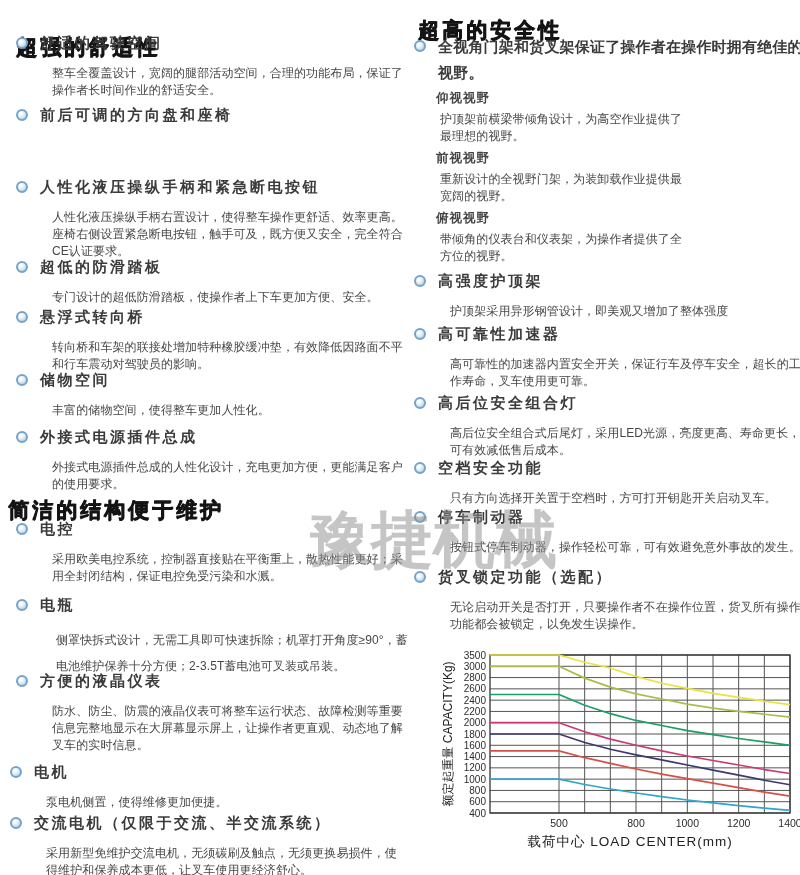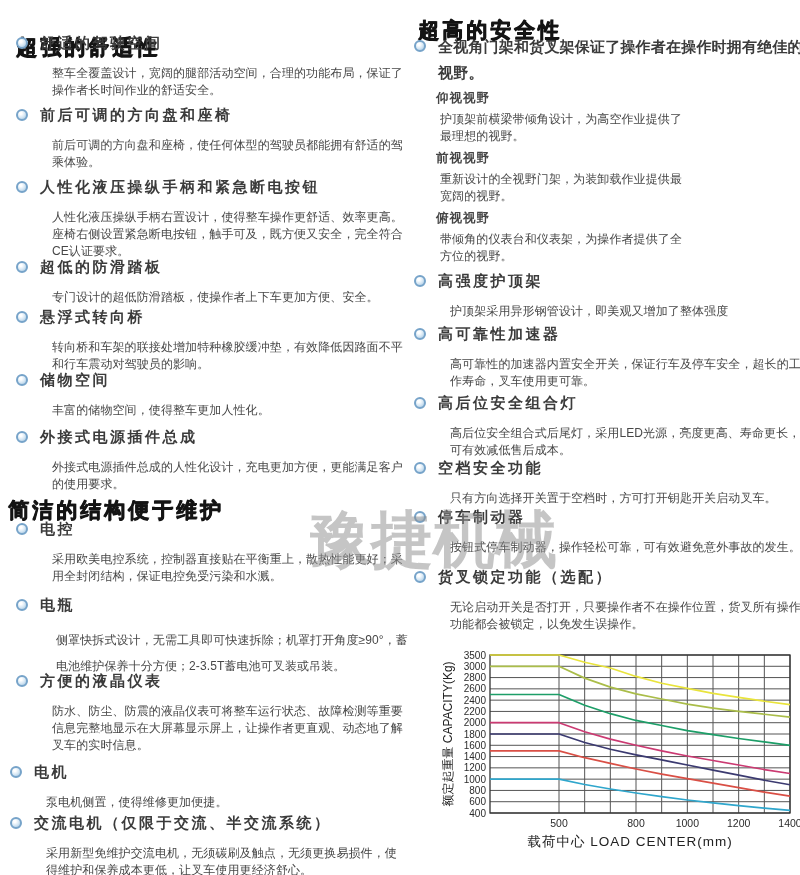--- a/index.html
+++ b/index.html
@@ -50,21 +50,20 @@
 <h1 class="sec-title" style="left:16px;top:19px;">超强的舒适性</h1>
 
 <div class="item" style="left:10px;top:34px;">
   <span class="bullet"></span>
   <h2 class="item-head">舒适的驾驶空间</h2>
   <p class="item-body">整车全覆盖设计，宽阔的腿部活动空间，合理的功能布局，保证了操作者长时间作业的舒适安全。</p>
 </div>
 <div class="item" style="left:10px;top:106px;">
   <span class="bullet"></span>
   <h2 class="item-head">前后可调的方向盘和座椅</h2>
-  <p class="item-body">前后可调的方向盘和座椅，使任何体型的驾驶员都能拥有舒适的驾乘体验。</p>
 </div>
 <div class="item" style="left:10px;top:178px;">
   <span class="bullet"></span>
   <h2 class="item-head">人性化液压操纵手柄和紧急断电按钮</h2>
   <p class="item-body">人性化液压操纵手柄右置设计，使得整车操作更舒适、效率更高。座椅右侧设置紧急断电按钮，触手可及，既方便又安全，完全符合CE认证要求。</p>
 </div>
 <div class="item" style="left:10px;top:258px;">
   <span class="bullet"></span>
   <h2 class="item-head">超低的防滑踏板</h2>
   <p class="item-body">专门设计的超低防滑踏板，使操作者上下车更加方便、安全。</p>

